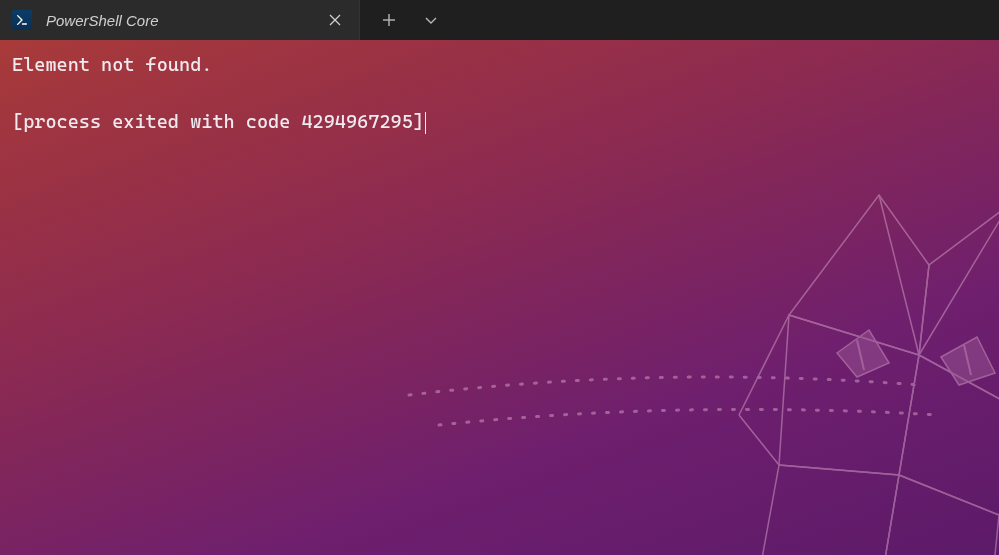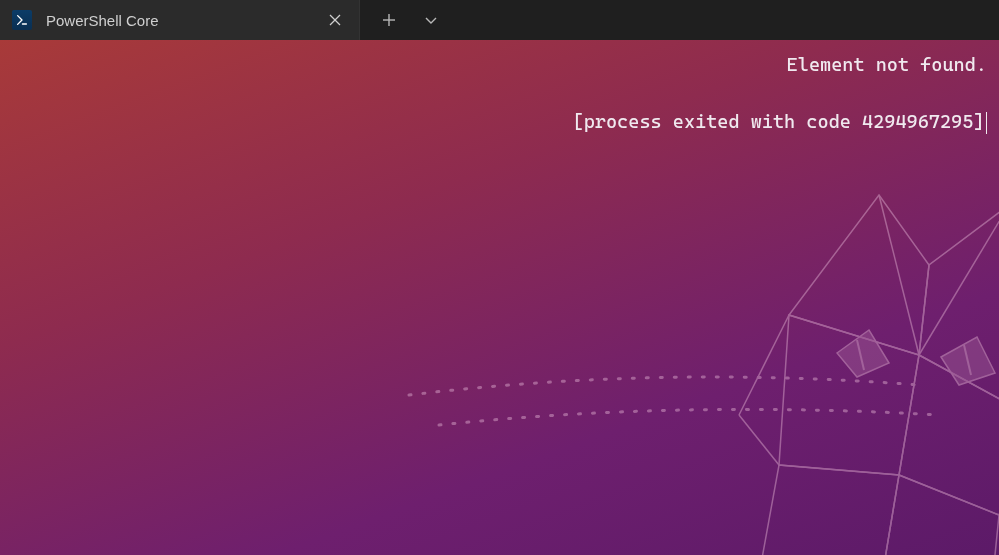--- a/index.html
+++ b/index.html
@@ -49,20 +49,21 @@
       flex-shrink: 0;
       display: flex;
       align-items: center;
       justify-content: center;
     }
     
     .tab-title {
       flex: 1;
       white-space: nowrap;
       overflow: hidden;
+      font-style: italic;
     }
     
     .tab-close {
       width: 24px;
       height: 24px;
       display: flex;
       align-items: center;
       justify-content: center;
       color: #cfcfcf;
       cursor: pointer;
@@ -106,21 +107,20 @@
     }
     
     .terminal-text {
       position: relative;
       padding: 10px 12px;
       font-family: 'Cascadia Mono', 'Consolas', monospace;
       font-size: 19px;
       line-height: 1.5;
       color: #f0e9ef;
       white-space: pre;
-      text-align: right;
     }
     
     .cursor {
       display: inline-block;
       width: 1.5px;
       height: 22px;
       background: #f0e9ef;
       vertical-align: text-bottom;
       margin-left: 1px;
       position: relative;

